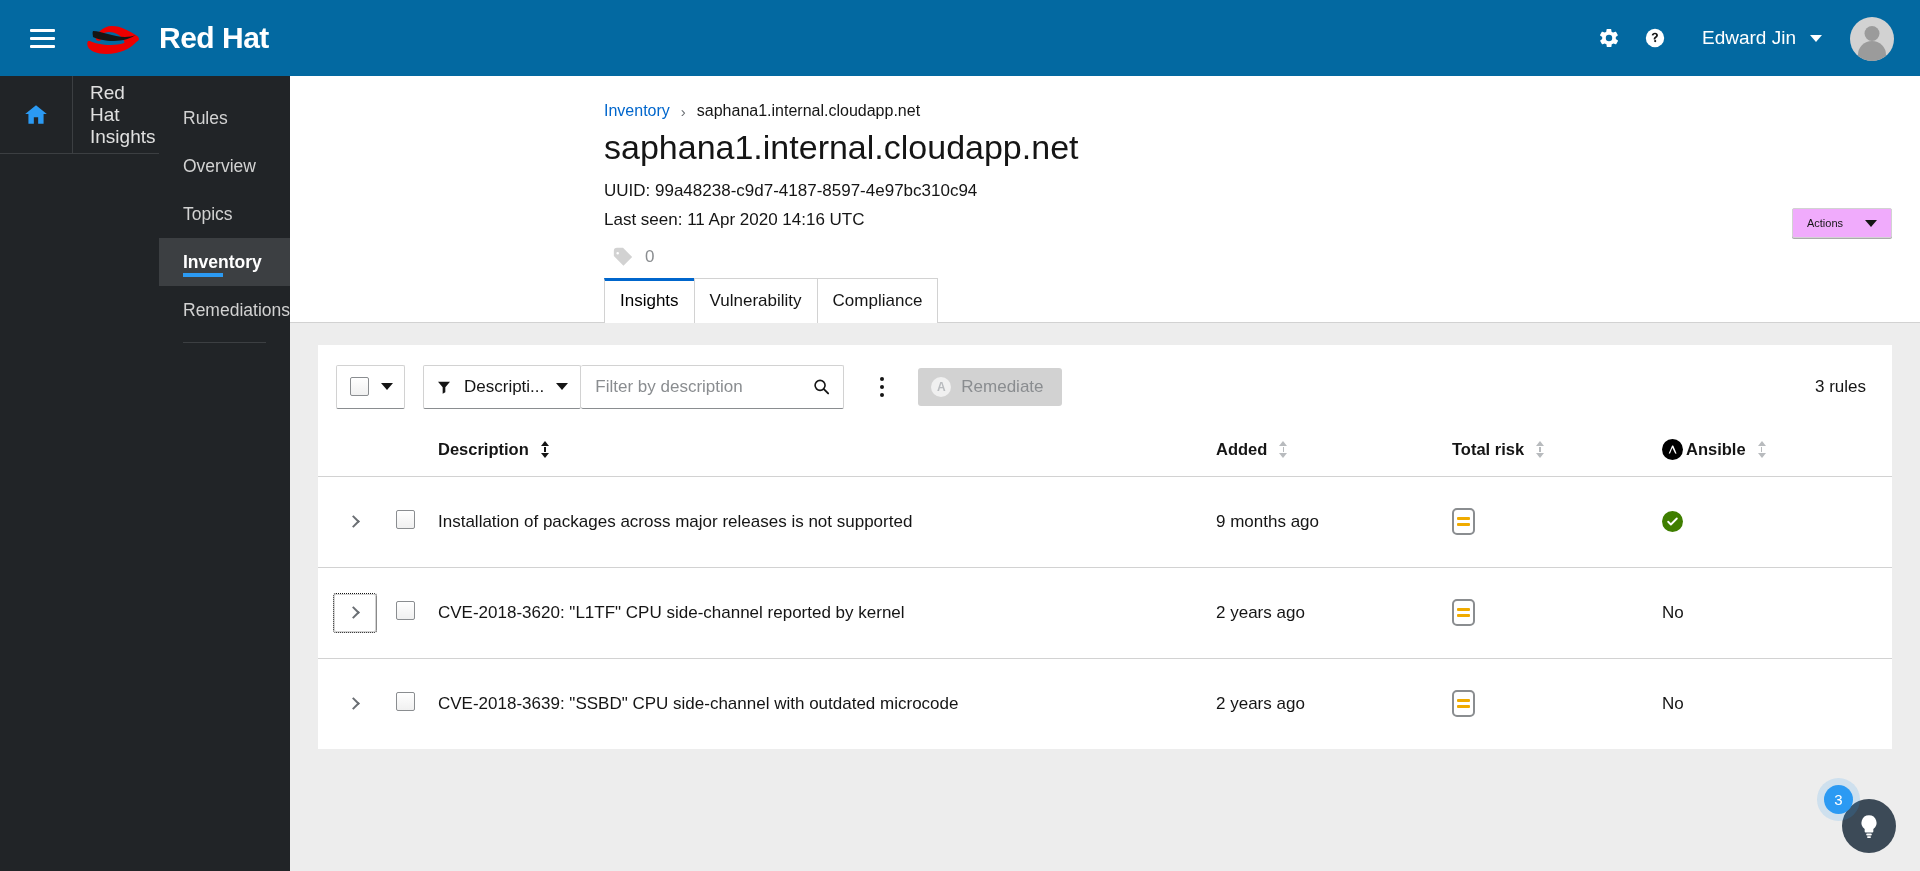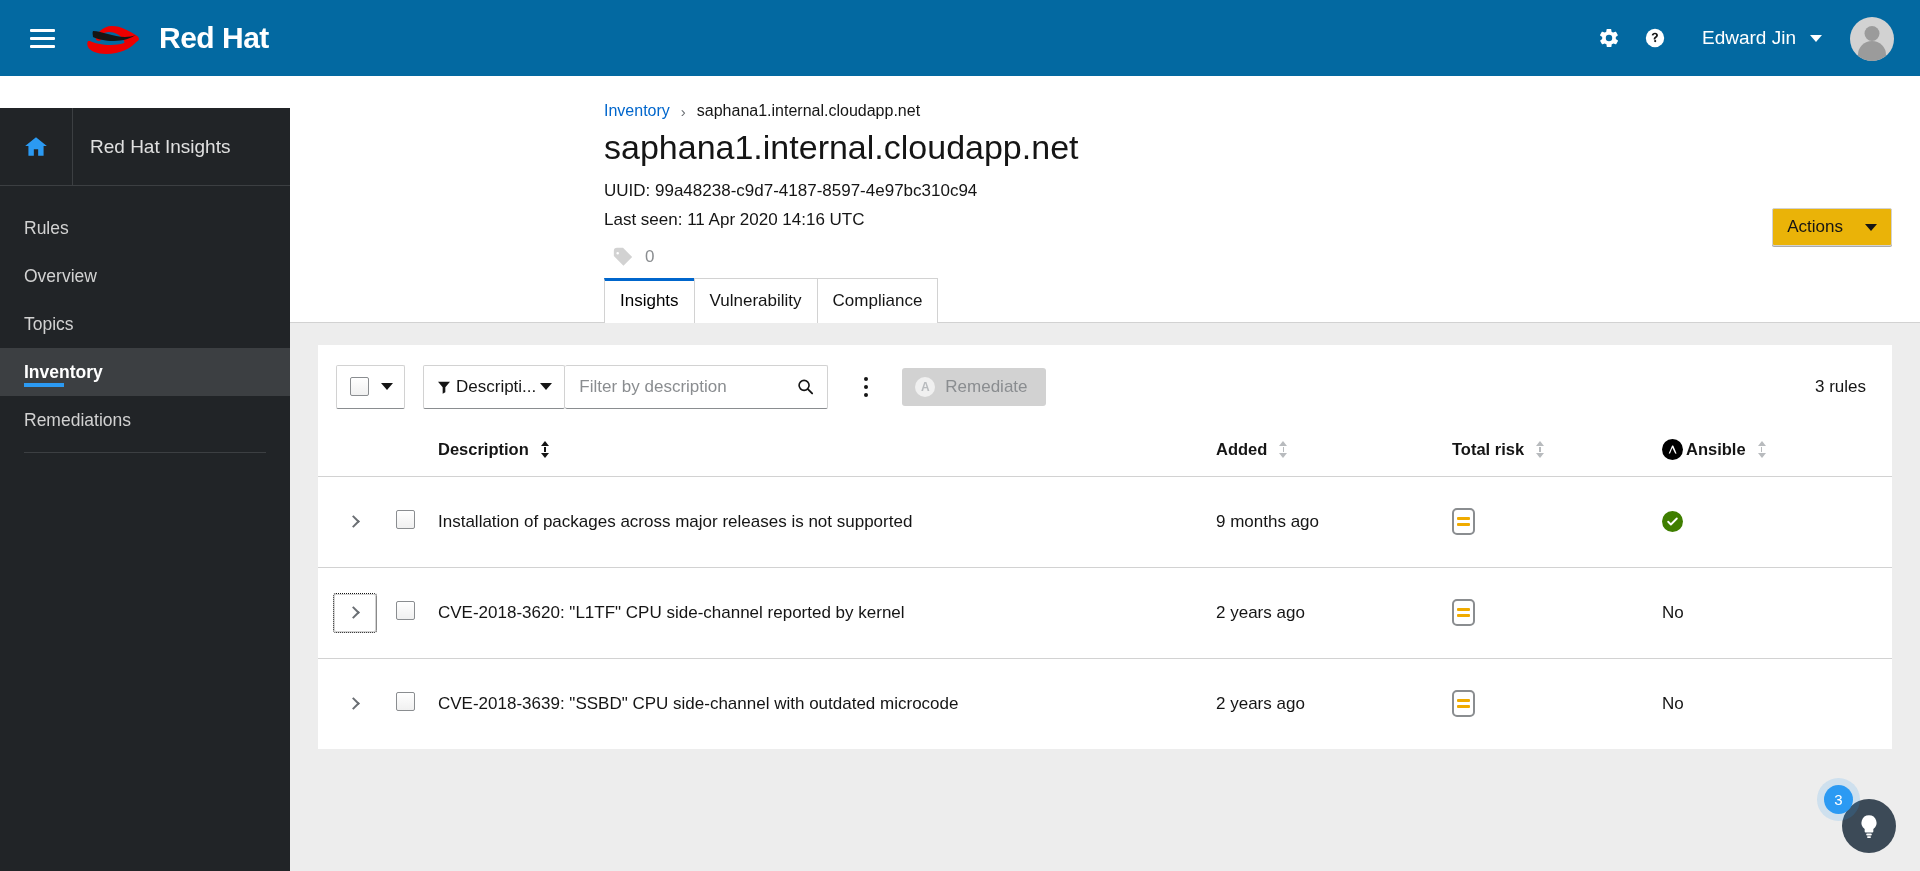--- a/index.html
+++ b/index.html
@@ -61,21 +61,21 @@
     content: ""; position: absolute; width: 28px; height: 20px; border-radius: 14px 14px 0 0;
     background: #9b9b9b; left: 50%; bottom: 0; transform: translateX(-50%);
   }
 
   
   .body-split { flex: 1 1 auto; display: flex; min-height: 0; }
 
   
   .sidebar {
     width: 290px; flex: 0 0 290px; background: #212427;
-    display: flex; flex-direction: column; margin-top: 32px;
+    display: flex; flex-direction: row;
   }
   .sidebar-header {
     height: 78px; display: flex; align-items: stretch;
     border-bottom: 1px solid #3c3f42;
   }
   .home-cell {
     width: 73px; flex: 0 0 73px; display: flex; align-items: center; justify-content: center;
     border-right: 1px solid #3c3f42; cursor: pointer;
   }
   .insights-title {
@@ -120,22 +120,22 @@
 
   .tag-row {
     padding-left: 322px; display: flex; align-items: center; gap: 11px;
     margin-top: 16px; margin-bottom: 10px;
   }
   .tag-count { color: #8a8d90; font-size: 17px; }
 
   .actions-btn {
     position: absolute; right: 28px; top: 132px;
     display: flex; align-items: center; gap: 22px;
-    border: 1px solid #d2d2d2; background: #eab308; cursor: pointer;
-    padding: 8px 14px; font-size: 17px; color: #151515; border-radius: 2px;
+    border: 1px solid #d2d2d2; background: #f0abfc; cursor: pointer;
+    padding: 8px 14px; font-size: 11px; color: #151515; border-radius: 2px;
     box-shadow: 0 1px 0 0 #aaabac;
   }
   .actions-btn .caret-down { border-top-color: #151515; }
 
   .tabs {
     display: flex; padding-left: 314px; position: relative;
   }
   .tabs::after {
     content: ""; position: absolute; left: 0; right: 0; bottom: 0;
     height: 1px; background: #d2d2d2;
@@ -167,21 +167,21 @@
   .cbox {
     width: 19px; height: 19px; border: 1px solid #8a8d90; border-radius: 2px;
     background: linear-gradient(#ffffff, #f0f0f0); cursor: pointer; display: inline-block;
   }
   .mini-caret {
     width: 0; height: 0; border-left: 6px solid transparent; border-right: 6px solid transparent;
     border-top: 7px solid #151515;
   }
 
   .filter-select {
-    display: flex; align-items: center; height: 44px; gap: 4px;
+    display: flex; align-items: center; height: 44px; gap: 12px;
     border: 1px solid #d2d2d2; border-bottom: 1px solid #8a8d90;
     background: #fff; padding: 0 12px; margin-left: 18px; cursor: pointer;
     font-size: 17px; color: #151515; border-radius: 2px; min-width: 136px;
   }
   .filter-select .label { flex: 1 1 auto; white-space: nowrap; overflow: hidden; }
 
   .search-wrap {
     display: flex; align-items: center; height: 44px;
     border: 1px solid #d2d2d2; border-bottom: 1px solid #8a8d90; border-left: none;
     background: #fff; padding: 0 13px 0 12px; width: 263px; border-radius: 2px;

